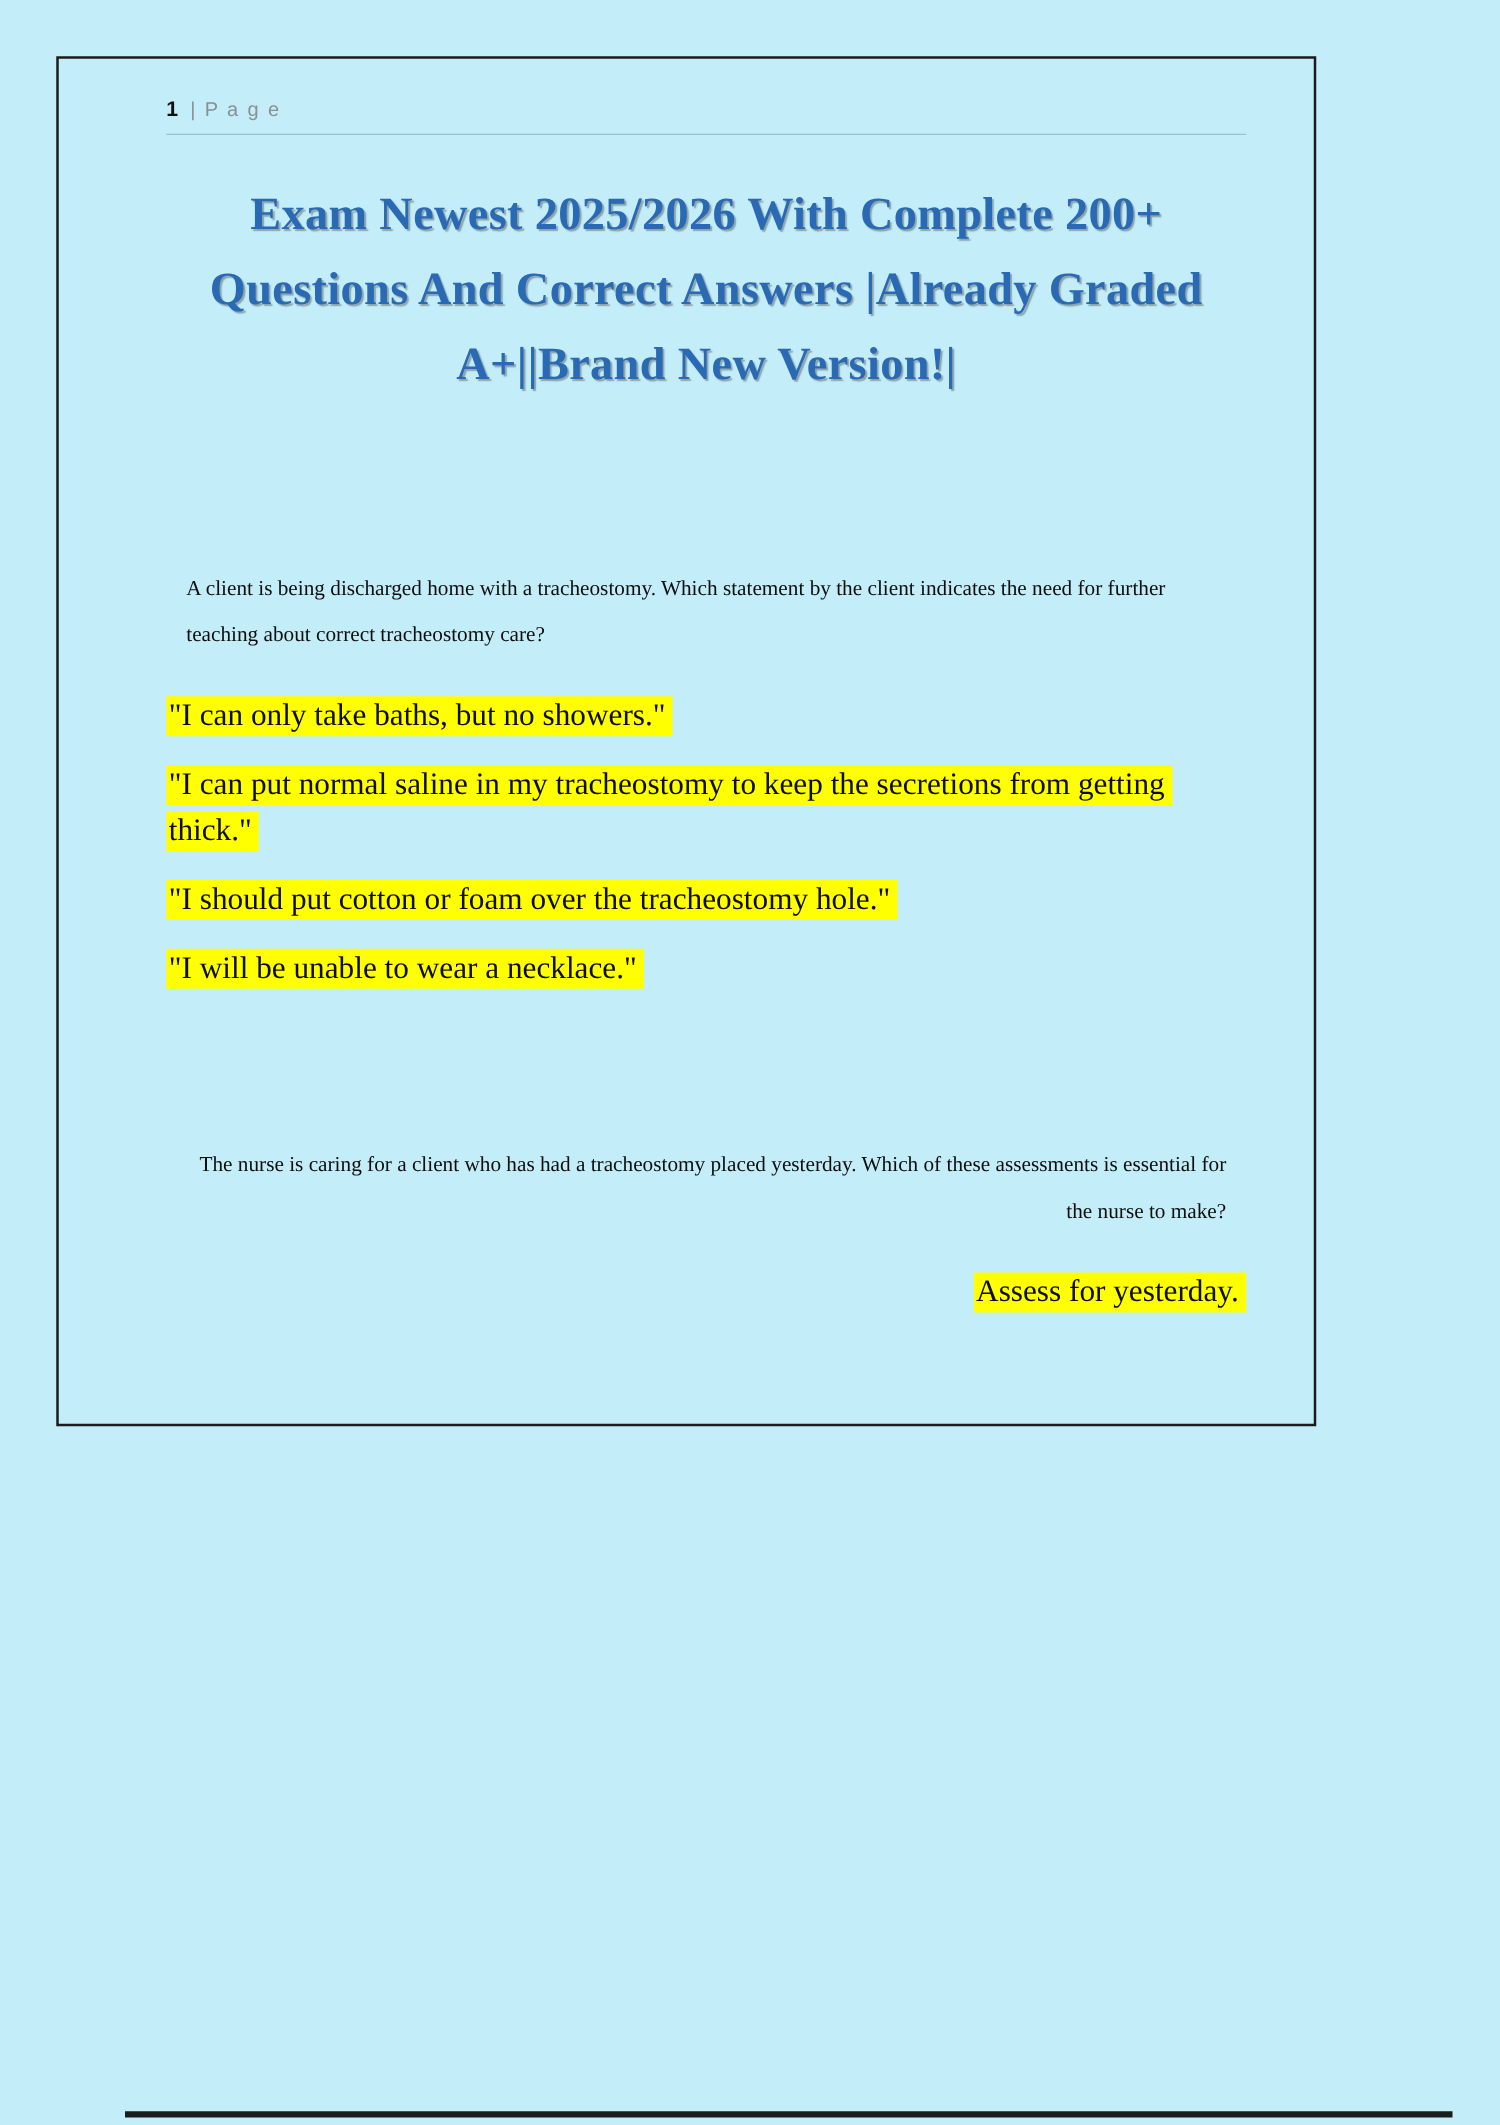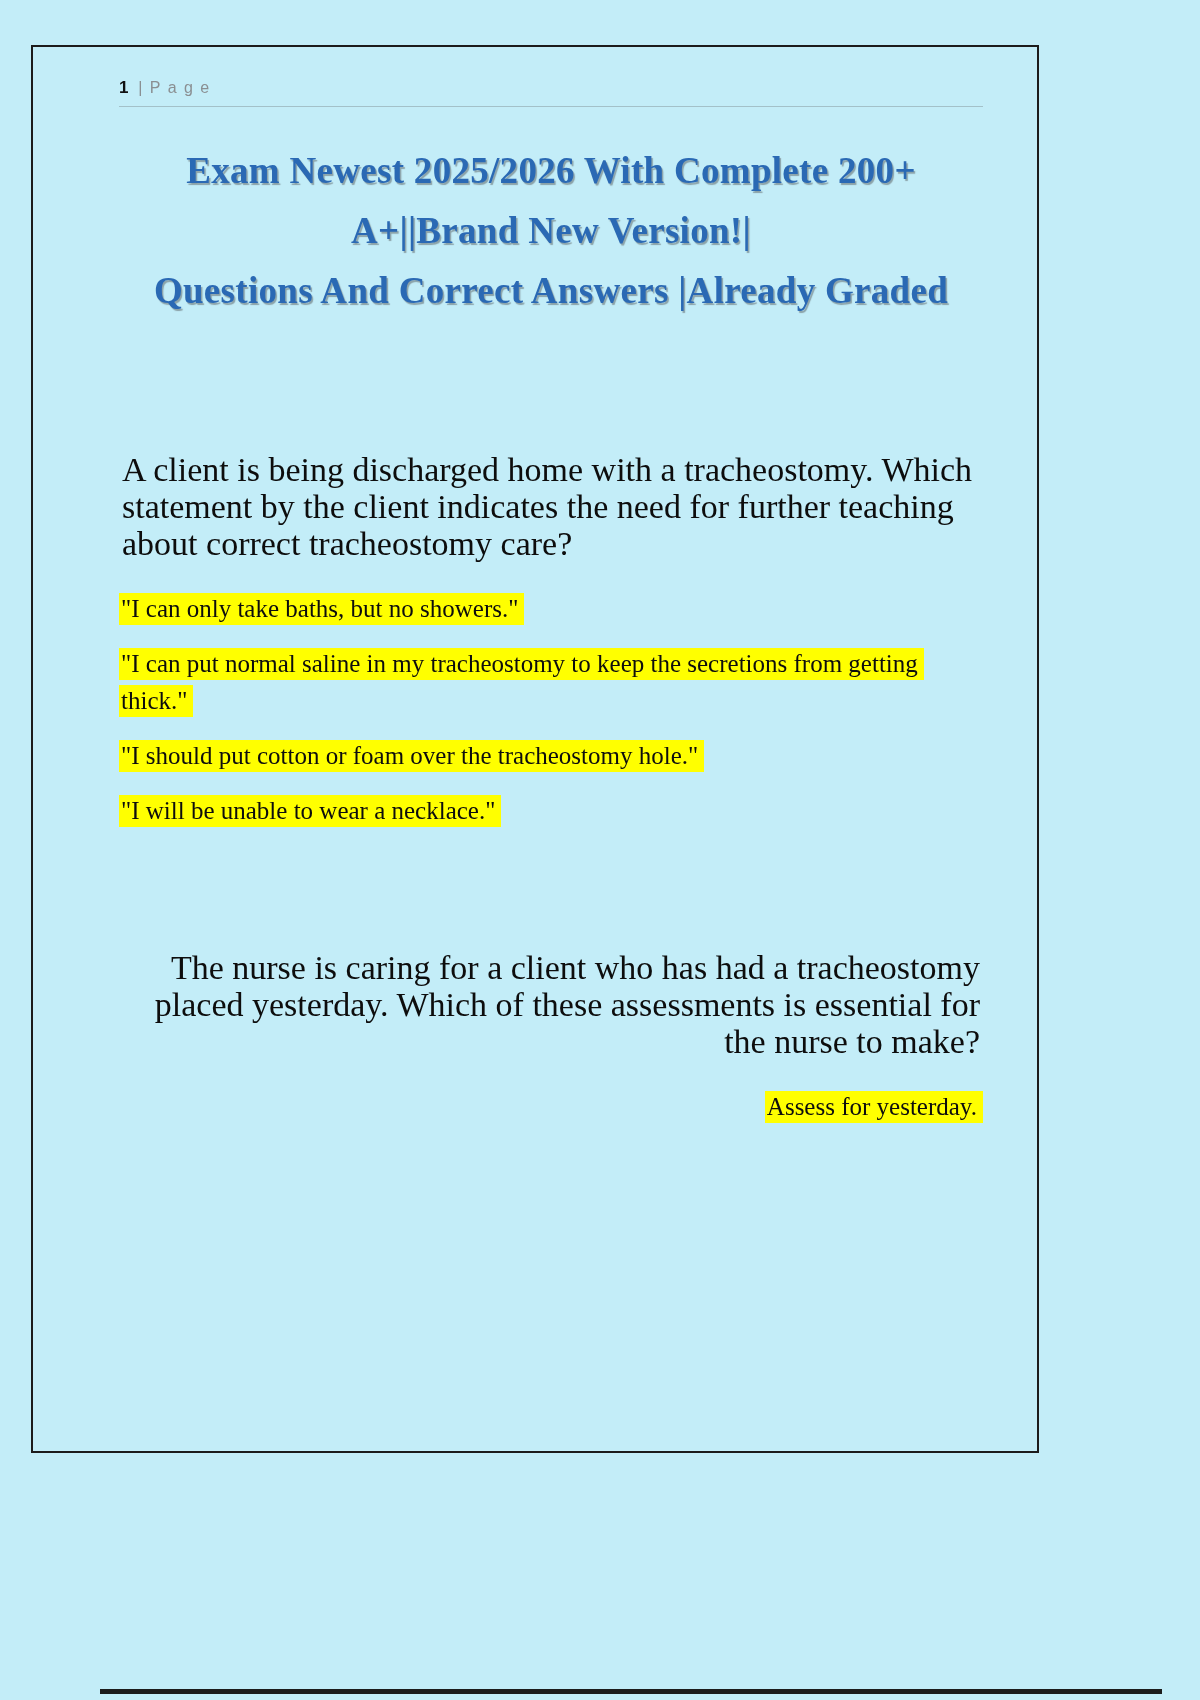--- a/index.html
+++ b/index.html
@@ -9,24 +9,24 @@
   body {
     width: 1200px;
     height: 1700px;
     background: var(--canvas_bg, #c3edf8);
     font-family: "Liberation Serif", serif;
     position: relative;
     overflow: hidden;
   }
   .page {
     position: absolute;
-    left: 31px;
+    left: 45px;
     top: 45px;
     width: 1008px;
-    height: 1408px;
+    height: 1096px;
     border: 2px solid #1b1b1b;
     box-sizing: border-box;
     background: var(--canvas_bg, #c3edf8);
   }
   .page-inner {
     padding: 30px 54px 0 86px;
   }
   .page-header {
     font-family: "Liberation Sans", sans-serif;
     font-size: 17px;
@@ -54,22 +54,22 @@
     line-height: 60px;
     color: var(--title_blue, #2a69b4);
     text-shadow: 1.5px 1.5px 1px rgba(70, 70, 70, 0.45);
     letter-spacing: 0.3px;
   }
   .title-line {
     display: block;
     white-space: nowrap;
   }
   .question {
-    margin: 3px;
-    font-size: 34px;
+    margin: 16px;
+    font-size: 17px;
     line-height: 37px;
     color: #0d0d0d;
   }
   .q-block-1 { margin-top: 130px; }
   .q-block-2 { margin-top: 120px; text-align: right; }
   .answer {
     margin: 18px 0 0 0;
     font-size: 25px;
     line-height: 37px;
     color: #0d0d0d;
@@ -99,22 +99,22 @@
     <div class="page-inner">
 
       <div class="page-header">
         <span class="pg-num">1</span>
         <span class="pg-word">| P a g e</span>
       </div>
       <div class="header-rule"></div>
 
       <h1 class="doc-title">
         <span class="title-line">Exam Newest 2025/2026 With Complete 200+</span>
+        <span class="title-line">Questions And Correct Answers |Already Graded</span>
         <span class="title-line">A+||Brand New Version!|</span>
-        <span class="title-line">Questions And Correct Answers |Already Graded</span>
       </h1>
 
       <section class="q-block-1">
         <p class="question">A client is being discharged home with a tracheostomy. Which statement by the client indicates the need for further teaching about correct tracheostomy care?</p>
         <p class="answer first"><span class="hl">"I can only take baths, but no showers."</span></p>
         <p class="answer"><span class="hl">"I can put normal saline in my tracheostomy to keep the secretions from getting thick."</span></p>
         <p class="answer"><span class="hl">"I should put cotton or foam over the tracheostomy hole."</span></p>
         <p class="answer"><span class="hl">"I will be unable to wear a necklace."</span></p>
       </section>
 

